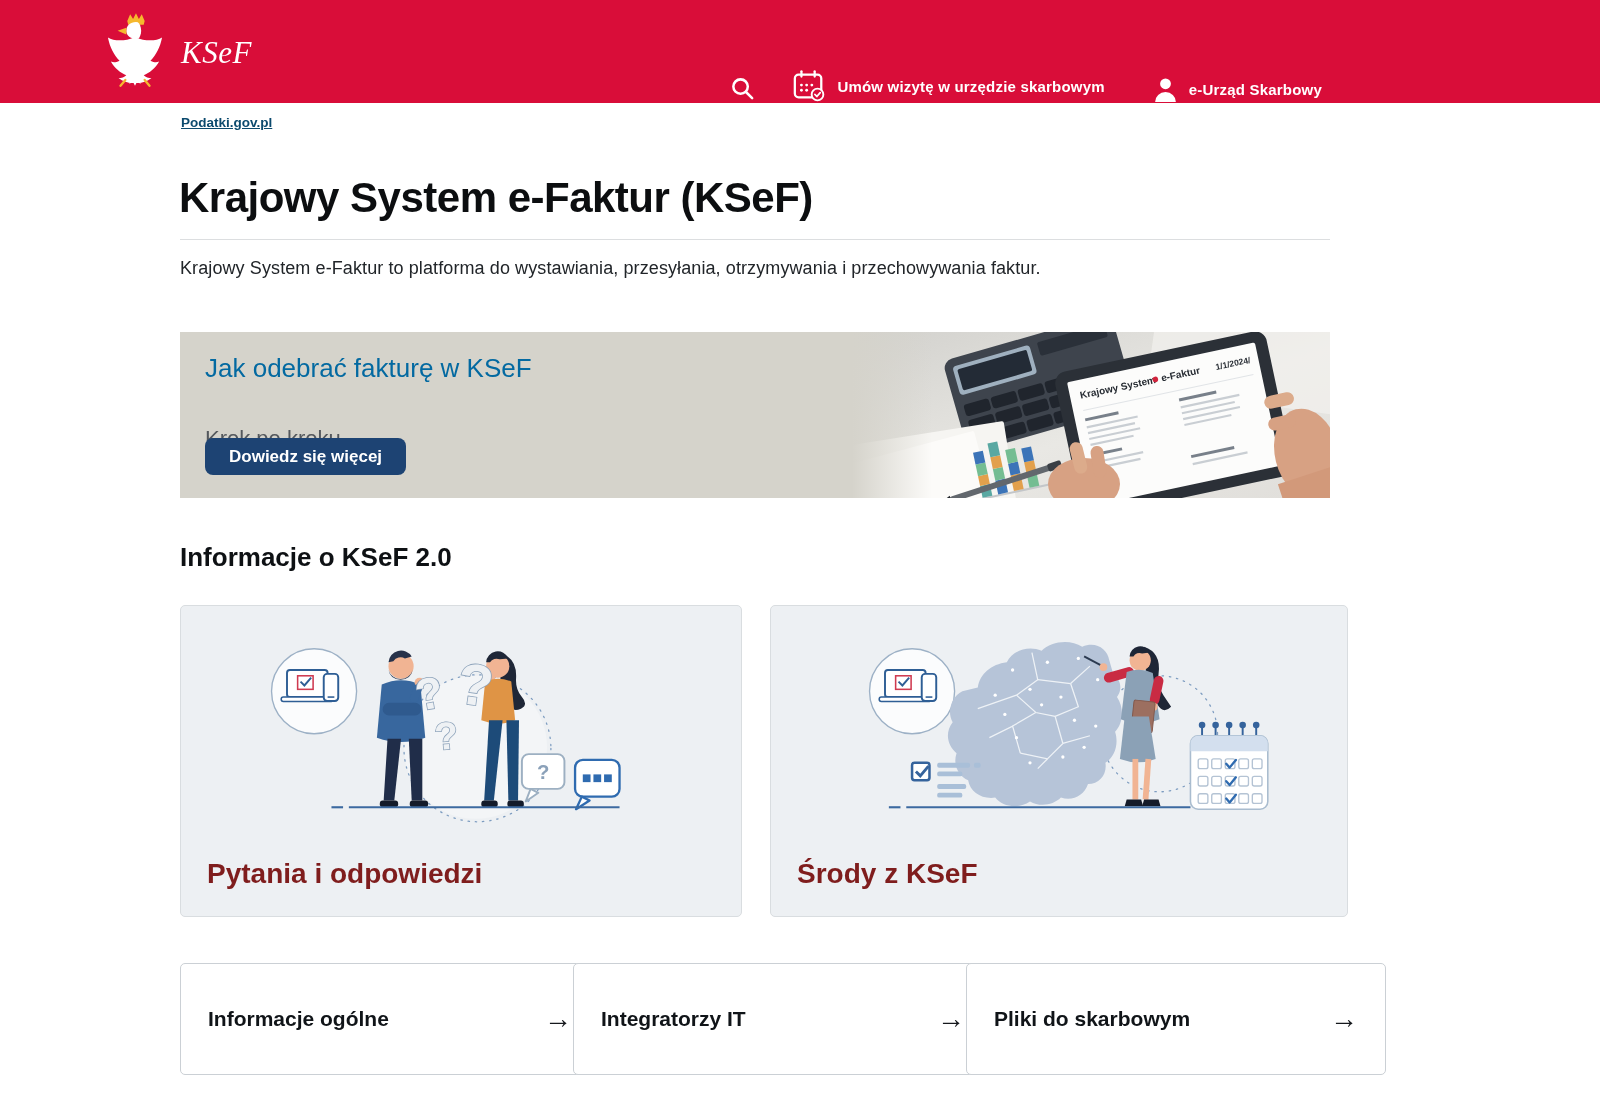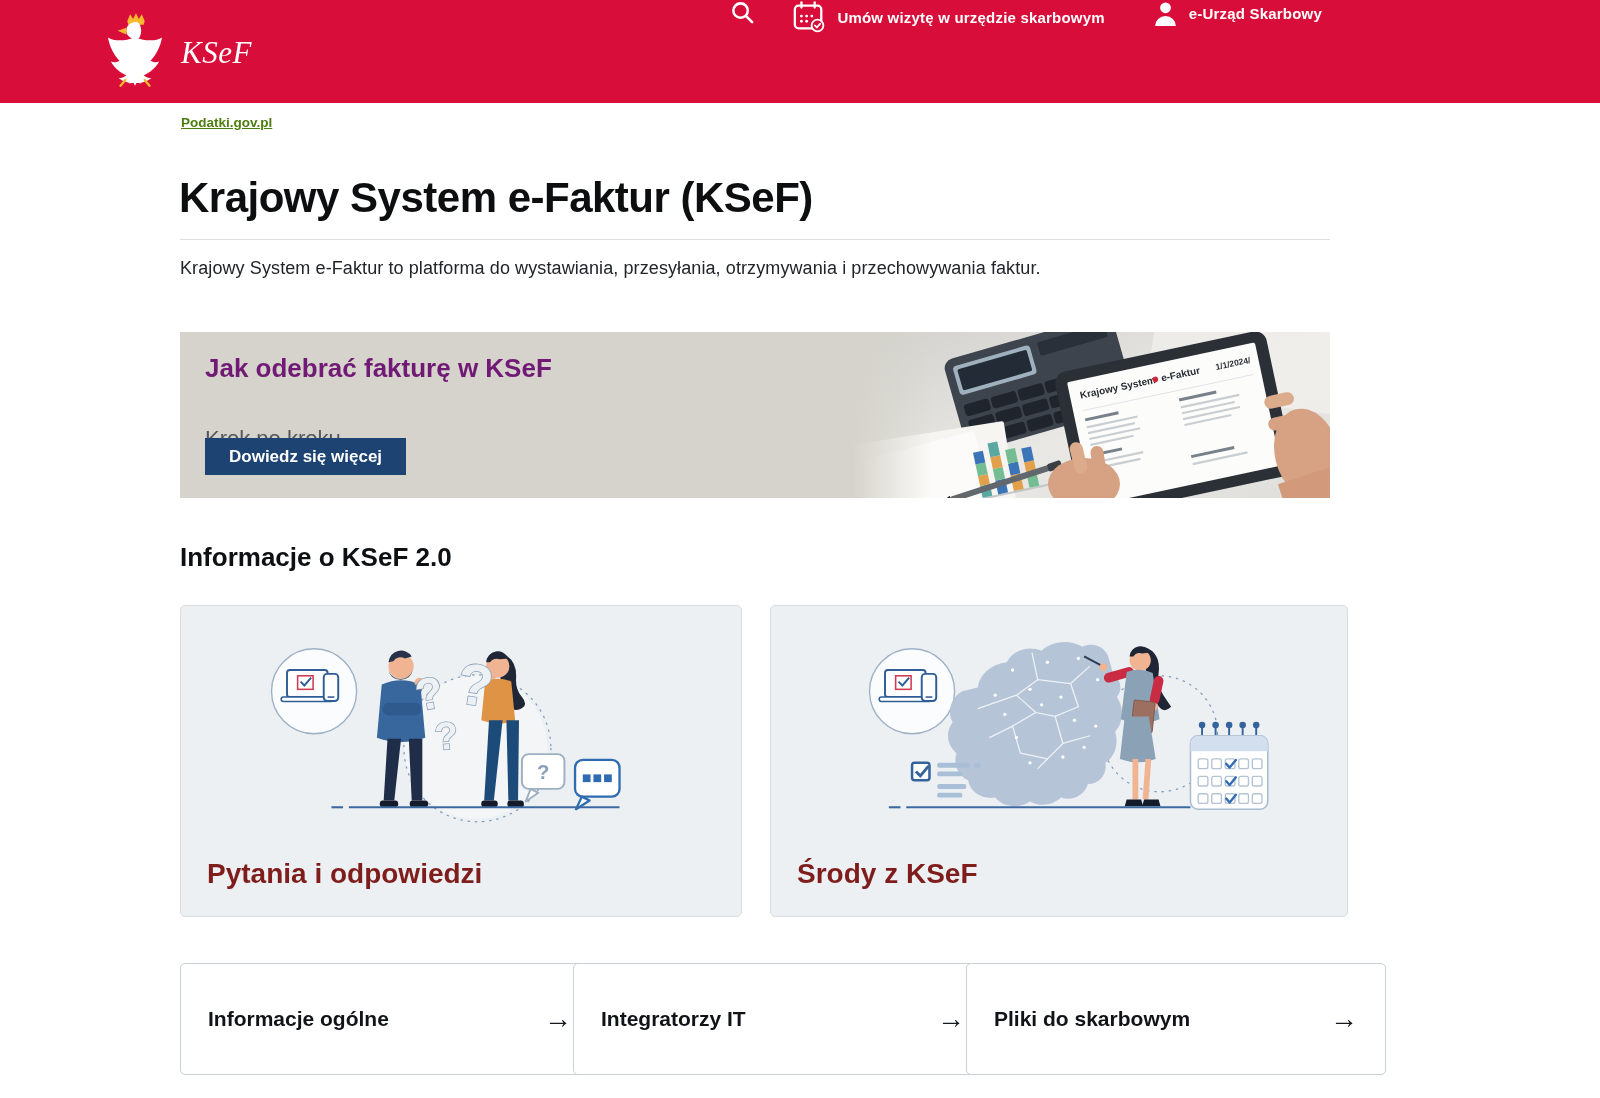--- a/index.html
+++ b/index.html
@@ -16,56 +16,56 @@
     background:#d90d39;
   }
   .logo-link { position:absolute; left:106px; top:12px; display:flex; align-items:center;font-style:italic; }
   .logo-eagle { width:58px; height:76px; display:block; }
   .logo-text {
     font-family:"Liberation Serif", serif; color:#ffffff; font-size:31px;
     margin-left:17px; letter-spacing:.5px; margin-top:6px;
   }
   .header-right {
     position:absolute; right:278px; top:0; height:103px;
-    display:flex; align-items:flex-start;
+    display:flex; align-items:flex-end;
   }
   .icon-btn { background:none; border:none; cursor:pointer; display:flex; align-items:center; }
   .header-link {
     display:flex; align-items:center; gap:11px;
     color:#ffffff; font-size:15px; font-weight:bold; letter-spacing:.2px;
   }
   .sep-36 { width:36px; } .sep-48 { width:48px; }
 
   
   .breadcrumb {
     position:absolute; left:181px; top:115px; font-size:13.5px; font-weight:bold;
-    color:#4d7c0f; text-decoration:underline;
+    color:#0c4a6e; text-decoration:underline;
   }
   .page-title {
     position:absolute; left:179px; top:174px; font-size:42px; font-weight:800;
     color:#0c0e10; letter-spacing:-.5px;
   }
   .title-divider {
     position:absolute; left:180px; top:239px; width:1150px; height:1px; background:#dcdee0;
   }
   .page-intro {
     position:absolute; left:180px; top:258px; font-size:18px; color:#212529; letter-spacing:.1px;
   }
 
   
   .banner {
     position:absolute; left:180px; top:332px; width:1150px; height:166px;
     background:#d5d3cb; overflow:hidden;
   }
-  .banner-title { position:absolute; left:25px; top:21px; font-size:26px; font-weight:700; color:#701a75; }
+  .banner-title { position:absolute; left:25px; top:21px; font-size:26px; font-weight:400; color:#0369a1; }
   .banner-sub   { position:absolute; left:25px; top:78px; font-size:22px; color:#54585d;margin-top:16px; }
   .banner-btn {
     position:absolute; left:25px; top:106px; height:37px; padding:0 24px;
     background:#1d4373; color:#fff; font-size:17px; font-weight:bold;
-    border:none; border-radius:0; display:inline-flex; align-items:center;
+    border:none; border-radius:8px; display:inline-flex; align-items:center;
     font-family:"Liberation Sans", sans-serif; cursor:pointer;
   }
   .banner-photo { position:absolute; right:0; top:0; width:478px; height:166px; }
   .banner-photo-fade {
     position:absolute; right:398px; top:0; width:80px; height:166px;
     background:linear-gradient(90deg,#d5d3cb 0%, rgba(213,211,203,0) 100%);
   }
 
   
   .section-heading {

